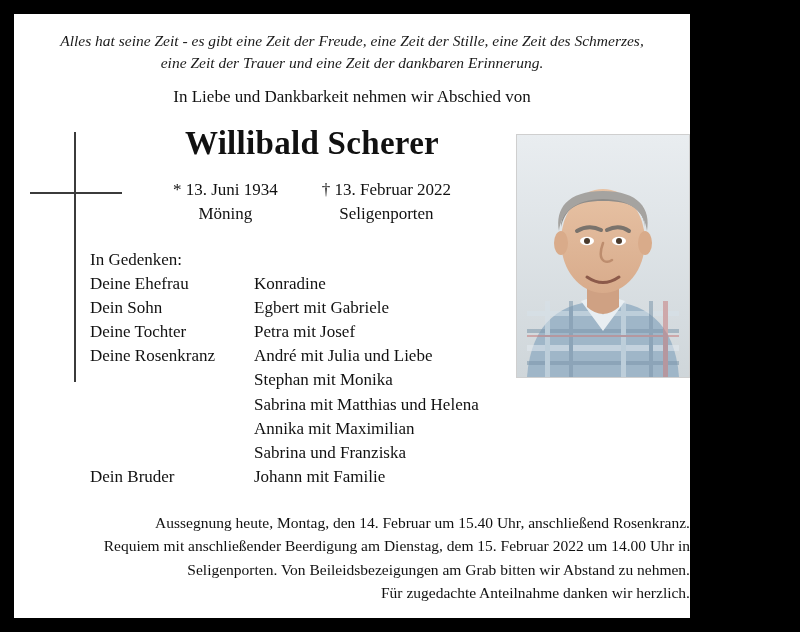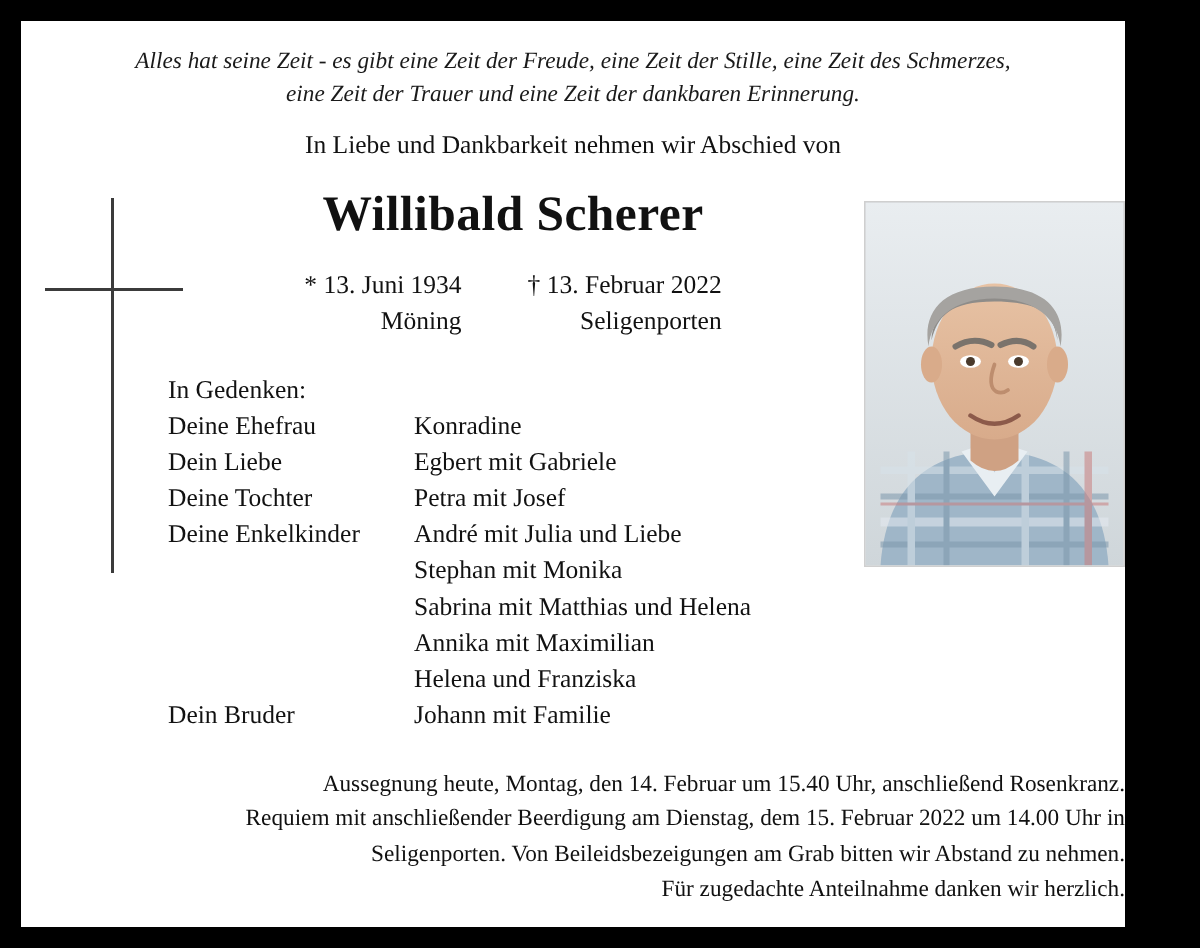--- a/index.html
+++ b/index.html
@@ -8,21 +8,21 @@
     background: #000;
   }
   body {
     width: 800px;
     height: 632px;
     overflow: hidden;
     font-family: "Liberation Serif", serif;
   }
   .obituary {
     position: relative;
-    width: 736px;
+    width: 676px;
     height: 604px;
     margin: 14px;
     background: #ffffff;
     box-sizing: border-box;
     overflow: hidden;
   }
   .epitaph {
     text-align: center;
     font-style: italic;
     font-size: 15.5px;
@@ -90,29 +90,29 @@
     margin-top: 18px;
     padding-right: 150px;
     padding-left: 70px;
     display: flex;
     justify-content: center;
     gap: 44px;
     font-size: 17px;
     color: #111;
   }
   .dates .col {
-    text-align: right;
+    text-align: center;
   }
   .dates .place {
     margin-top: 4px;
   }
   
   .memorial {
     margin-top: 26px;
-    padding-left: 98px;
+    padding-left: 76px;
     font-size: 17px;
     color: #111;
   }
   .memorial .heading {
     margin-bottom: 2px;
   }
   .mem-row {
     display: flex;
     line-height: 1.42;
   }
@@ -230,46 +230,46 @@
   </div>
 
   <div class="memorial">
     <div class="heading">In Gedenken:</div>
 
     <div class="mem-row">
       <span class="mem-role">Deine Ehefrau</span>
       <span class="mem-name">Konradine</span>
     </div>
     <div class="mem-row">
-      <span class="mem-role">Dein Liebe</span>
+      <span class="mem-role">Dein Sohn</span>
       <span class="mem-name">Egbert mit Gabriele</span>
     </div>
     <div class="mem-row">
       <span class="mem-role">Deine Tochter</span>
       <span class="mem-name">Petra mit Josef</span>
     </div>
     <div class="mem-row">
-      <span class="mem-role">Deine Enkelkinder</span>
+      <span class="mem-role">Deine Rosenkranz</span>
       <span class="mem-name">André mit Julia und Liebe</span>
     </div>
     <div class="mem-row">
       <span class="mem-role"></span>
       <span class="mem-name">Stephan mit Monika</span>
     </div>
     <div class="mem-row">
       <span class="mem-role"></span>
       <span class="mem-name">Sabrina mit Matthias und Helena</span>
     </div>
     <div class="mem-row">
       <span class="mem-role"></span>
       <span class="mem-name">Annika mit Maximilian</span>
     </div>
     <div class="mem-row">
       <span class="mem-role"></span>
-      <span class="mem-name">Helena und Franziska</span>
+      <span class="mem-name">Sabrina und Franziska</span>
     </div>
     <div class="mem-row">
       <span class="mem-role">Dein Bruder</span>
       <span class="mem-name">Johann mit Familie</span>
     </div>
   </div>
 
   <div class="footer">
     <div>Aussegnung heute, Montag, den 14. Februar um 15.40 Uhr, anschließend Rosenkranz.</div>
     <div>Requiem mit anschließender Beerdigung am Dienstag, dem 15. Februar 2022 um 14.00 Uhr in</div>

